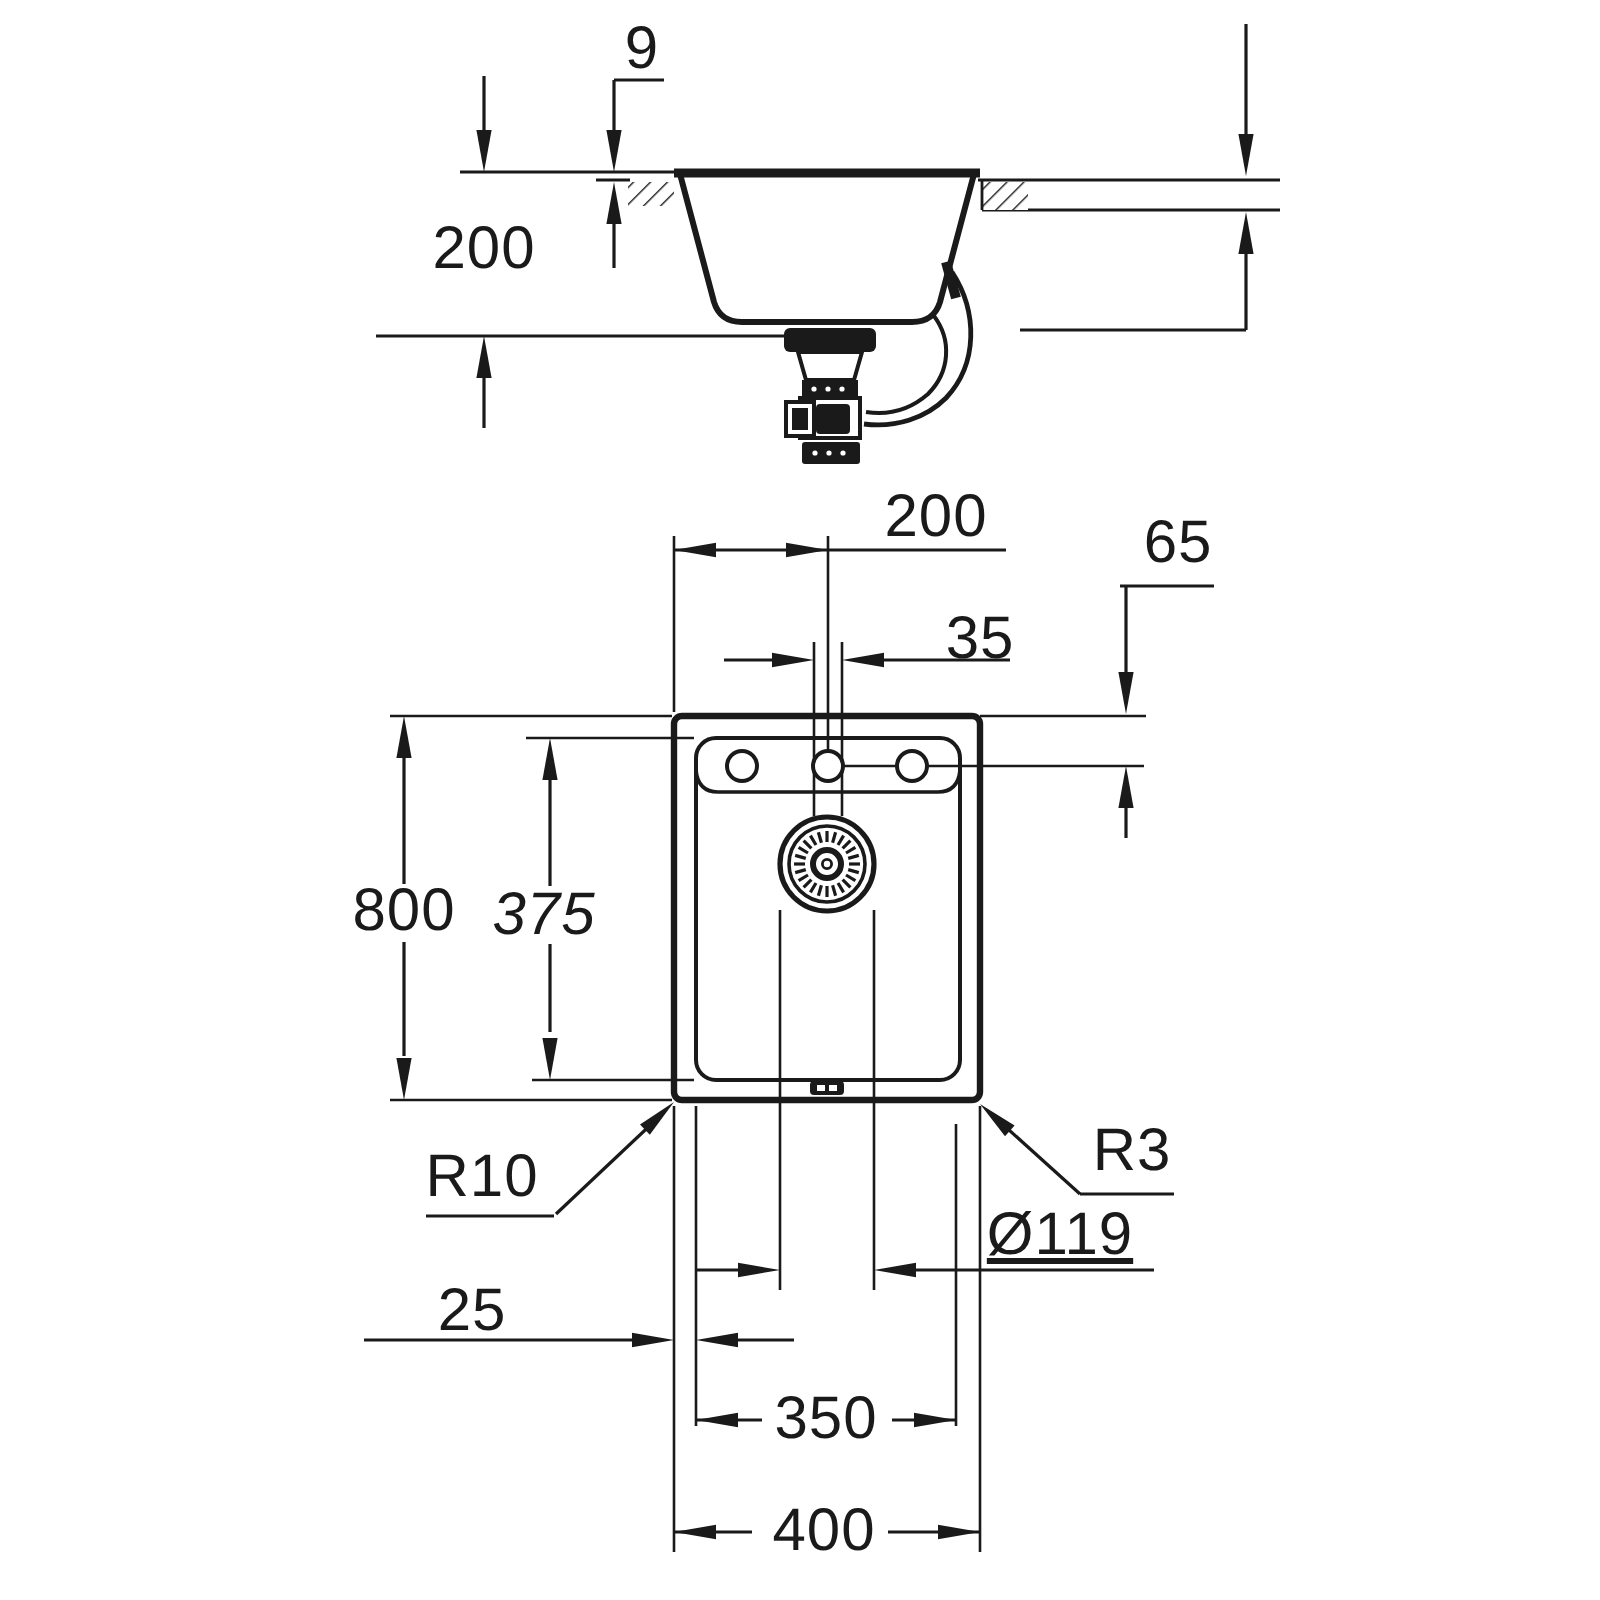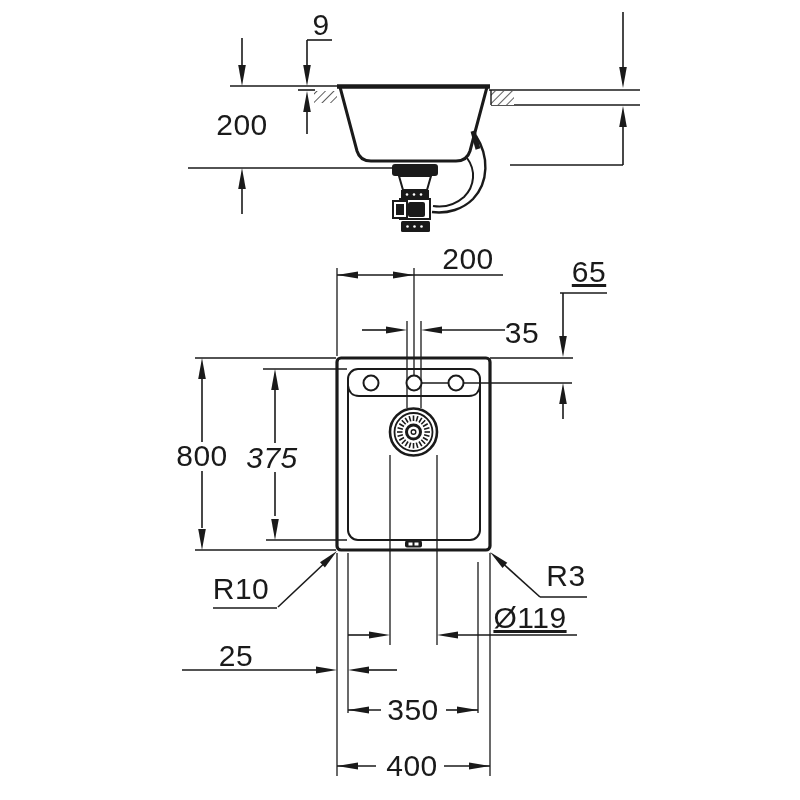--- a/index.html
+++ b/index.html
@@ -233,22 +233,22 @@
         <polygon points="337,766 358,762.4 358,769.6" fill="#1a1a1a" stroke="none"></polygon>
         <polygon points="490,766 469,762.4 469,769.6" fill="#1a1a1a" stroke="none"></polygon>
       </g>
     </g>
   </svg>
 
   <span class="dim-label" style="left:321px;top:25px;">9</span>
   <span class="dim-label" style="left:242px;top:125px;">200</span>
 
   <span class="dim-label" style="left:468px;top:259px;">200</span>
-  <span class="dim-label" style="left:490px;top:333px;margin-left:32px;">35</span>
-  <span class="dim-label" style="left:589px;top:272px;text-decoration:underline;">65</span>
+  <span class="dim-label" style="left:490px;top:320px;">35</span>
+  <span class="dim-label" style="left:589px;top:272px;">65</span>
   <span class="dim-label" style="left:202px;top:456px;">800</span>
   <span class="dim-label" style="left:272px;top:458px;font-style:italic;">375</span>
   <span class="dim-label" style="left:241px;top:589px;">R10</span>
   <span class="dim-label" style="left:566px;top:576px;">R3</span>
   <span class="dim-label" style="left:530px;top:618px;text-decoration:underline;">Ø119</span>
   <span class="dim-label" style="left:236px;top:656px;">25</span>
   <span class="dim-label" style="left:413px;top:710px;">350</span>
   <span class="dim-label" style="left:412px;top:766px;">400</span>
 
 </div>

